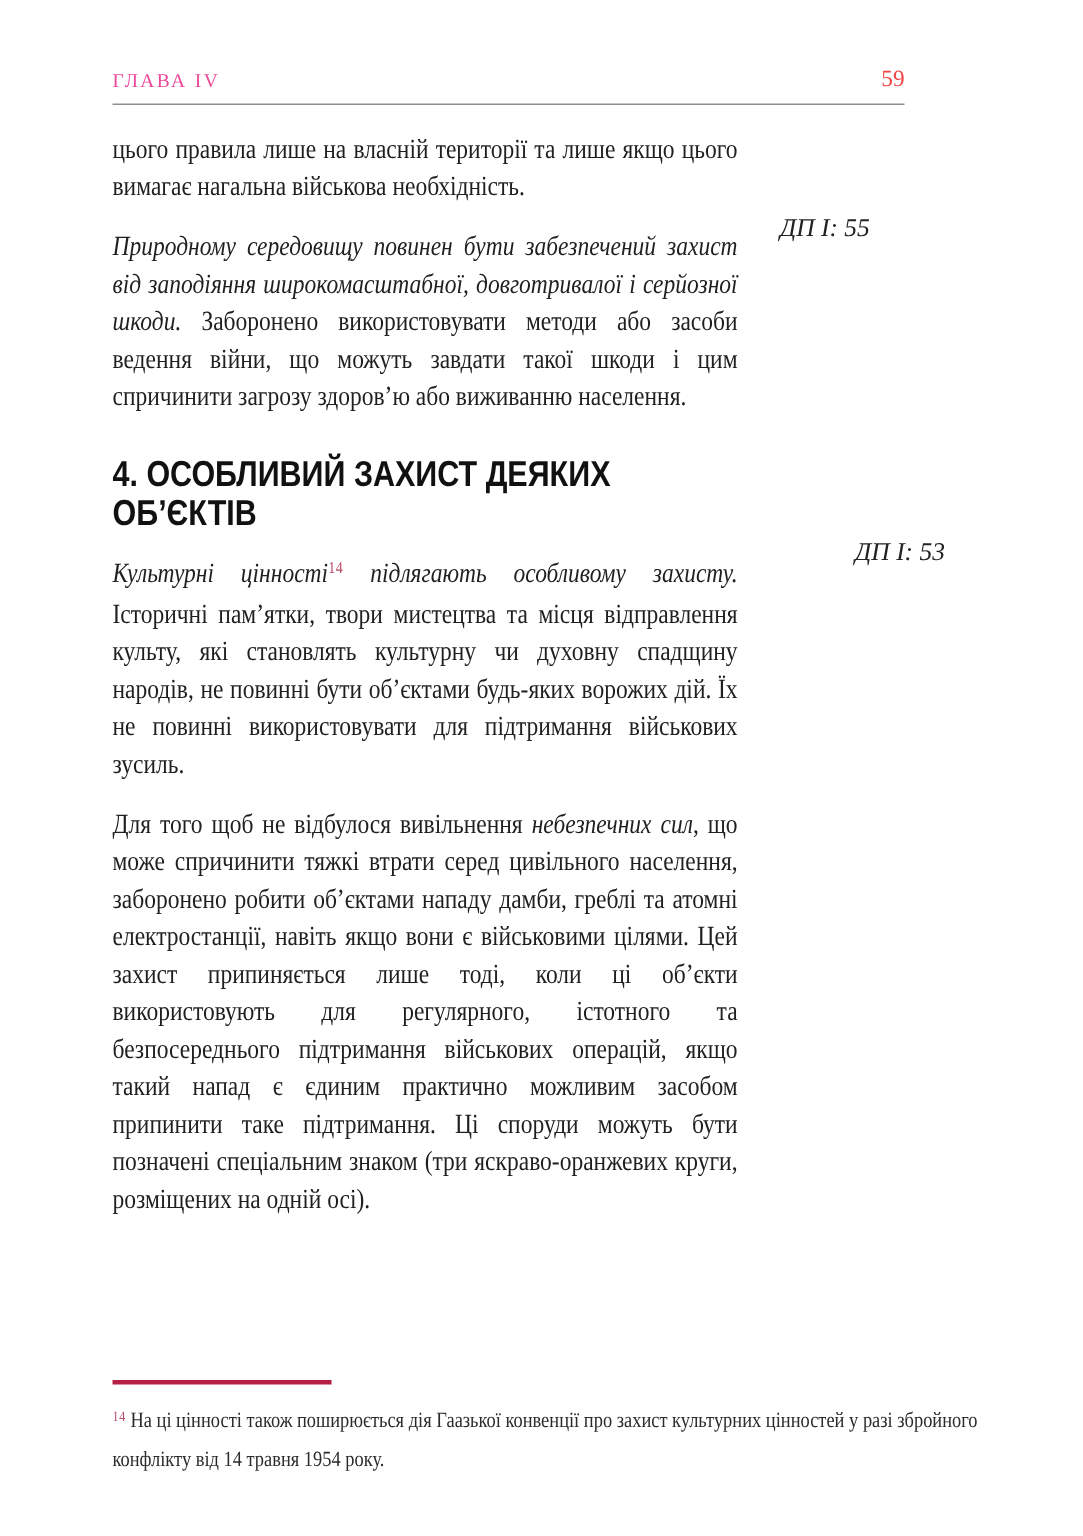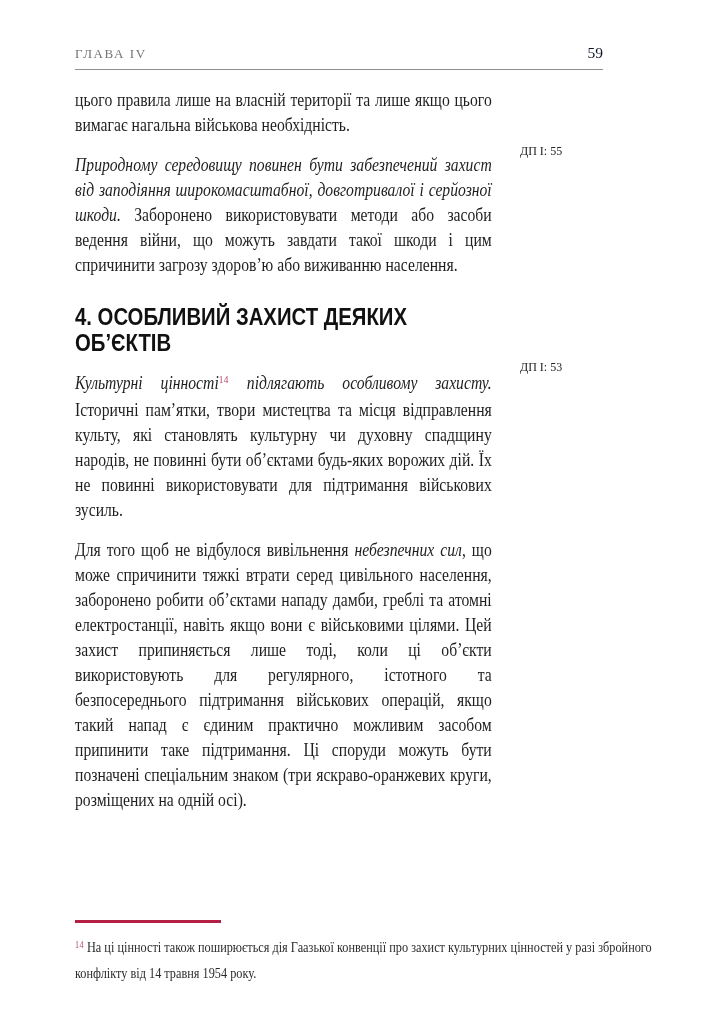--- a/index.html
+++ b/index.html
@@ -12,24 +12,24 @@
     overflow:hidden;
   }
   
   .page-header{
     position:absolute;left:75px;top:44px;width:528px;
     display:flex;justify-content:space-between;align-items:flex-end;
     border-bottom:1px solid #8f8f8f;
     padding-bottom:7px;
   }
   .chapter-label{
-    font-size:13px;letter-spacing:1.6px;color:#737373;
+    font-size:13px;letter-spacing:1.6px;color:#ec4899;
   }
   .page-number{
-    font-size:15.5px;color:#0f172a;
+    font-size:15.5px;color:#ef4444;
   }
   
   .content-col{
     position:absolute;left:75px;top:88px;width:492px;
     transform:scaleX(0.847);transform-origin:0 0;
   }
   .content-col p{
     margin:0 0 15px 0;
     font-size:18.5px;line-height:25px;
     text-align:justify;
@@ -42,24 +42,24 @@
   }
   .section-heading{
     margin:26px 0 15px 0;
     font-family:"Liberation Sans", sans-serif;
     font-weight:700;font-size:24px;line-height:26px;
     letter-spacing:0px;color:#111111;
   }
   
   .margin-note{
     position:absolute;left:520px;width:110px;
-    font-size:12px;line-height:25px;color:#222222;
+    font-size:17px;line-height:25px;color:#222222;font-style:italic;
   }
   .note-1{top:139px;}
-  .note-2{top:355px;}
+  .note-2{top:355px;text-align:right;}
   .note-3{top:501px;}
   
   .footnote-rule{
     position:absolute;left:75px;top:920px;
     width:146px;height:3px;
     background:var(--accent,#b51f44);
   }
   .footnote{
     position:absolute;left:75px;top:936px;width:684px;
     transform:scaleX(0.847);transform-origin:0 0;

